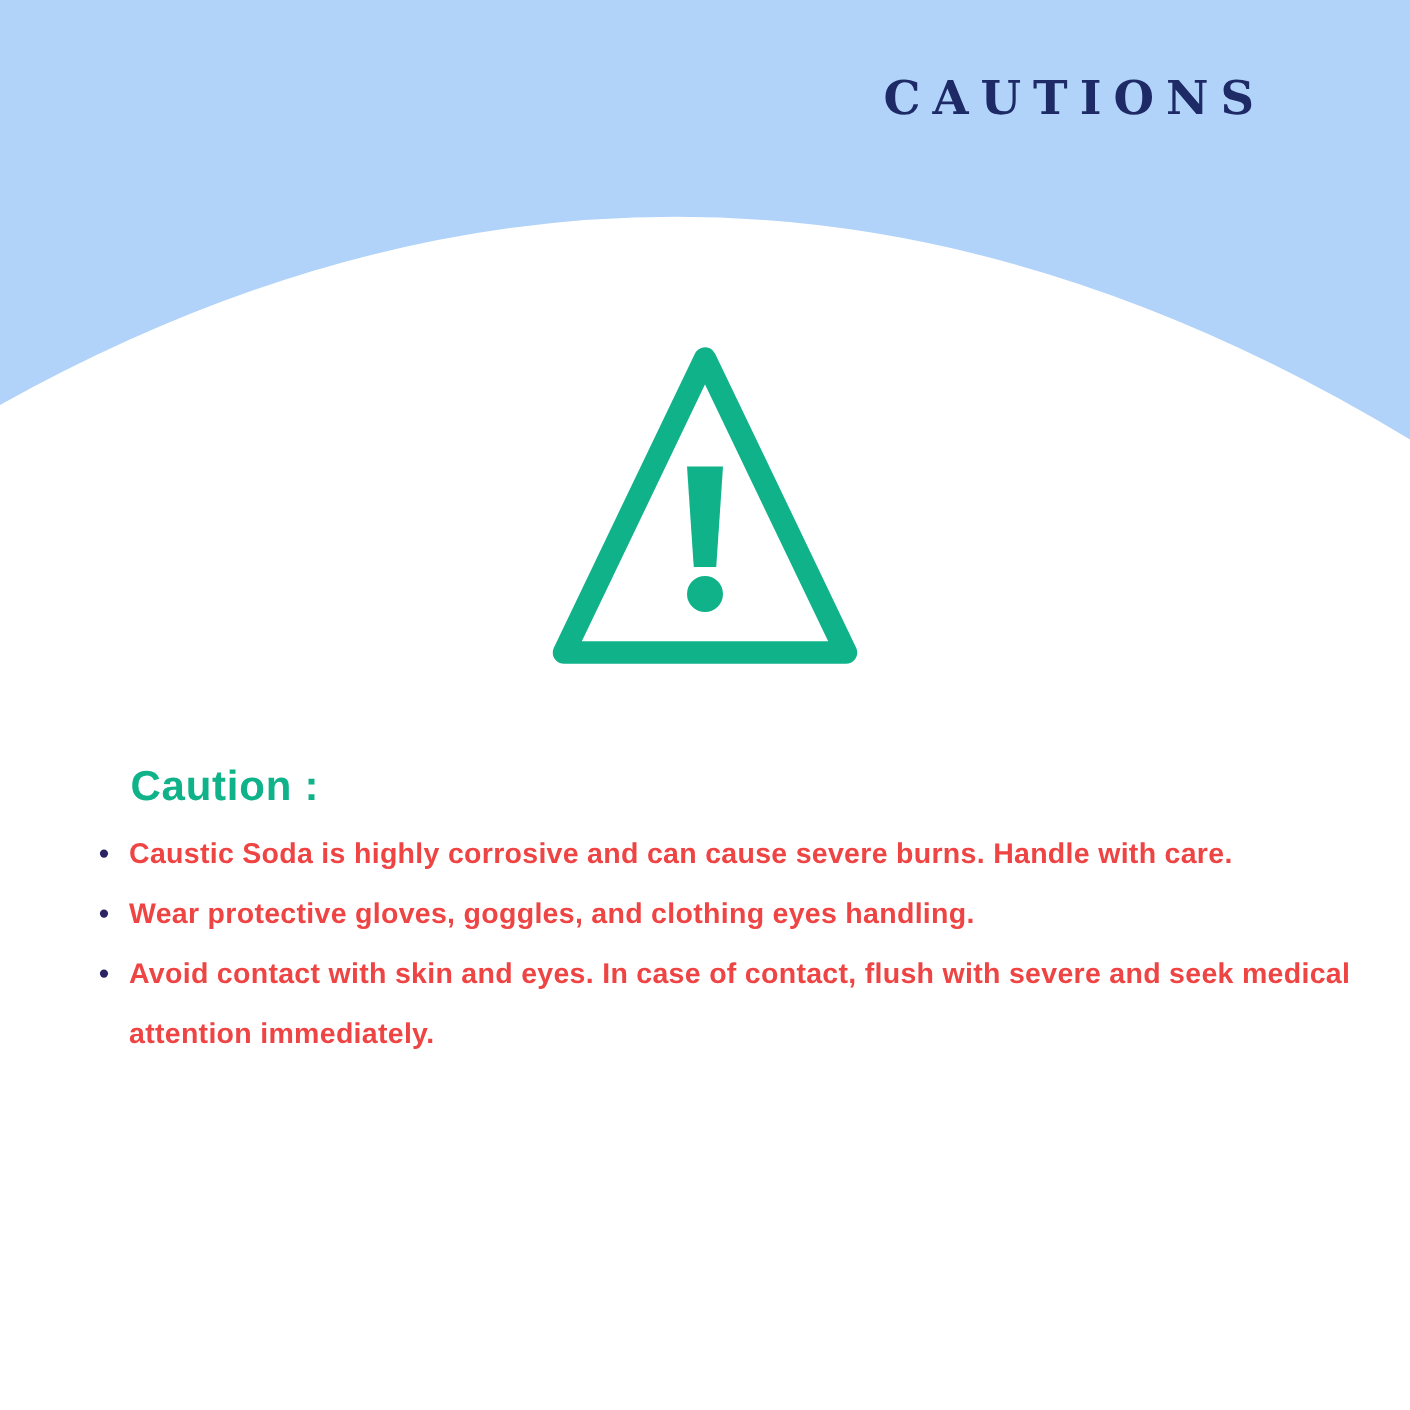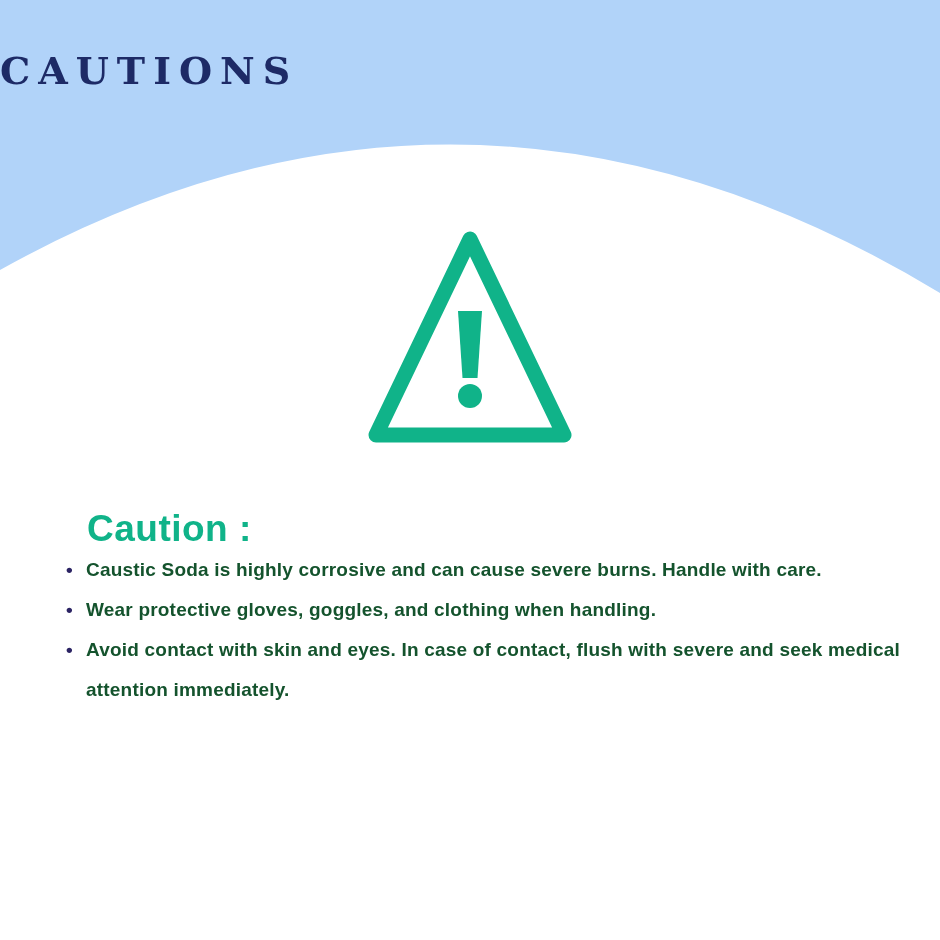--- a/index.html
+++ b/index.html
@@ -16,58 +16,58 @@
     position: absolute;
     top: 0; left: 0;
     width: 940px; height: 400px;
     display: block;
   }
   .page-title {
     position: absolute;
     top: 48px;
     left: 0;
     width: 844px;
-    text-align: left;
+    text-align: right;
     font-family: "DejaVu Serif", "Liberation Serif", serif;
     font-weight: 700;
-    font-size: 38px;
+    font-size: 31px;
     letter-spacing: 8px;
     color: #1d2a66;
   }
   .warning-svg {
     position: absolute;
     left: 360px;
     top: 226px;
     width: 220px;
     height: 220px;
   }
   .caution-heading {
     position: absolute;
     left: 87px;
     top: 508px;
-    font-size: 37px;
+    font-size: 28px;
     font-weight: 700;
     letter-spacing: 0.5px;
     color: #10b389;
   }
   .caution-list {
     position: absolute;
     left: 64px;
     top: 550px;
     width: 852px;
     list-style: none;
   }
   .caution-list li {
     position: relative;
     padding-left: 22px;
     font-size: 19px;
     font-weight: 700;
     line-height: 40px;
     letter-spacing: 0.2px;
-    color: #14532d;
+    color: #ef4444;
   }
   .caution-list li::before {
     content: "\2022";
     position: absolute;
     left: 2px;
     top: 0;
     font-size: 19px;
     line-height: 40px;
     color: #2b2363;
   }
@@ -85,15 +85,15 @@
   <path d="M110 13 L204 209 L16 209 Z" fill="none" stroke="#10b389" stroke-width="15" stroke-linejoin="round"></path>
   <path d="M98 85 L122 85 L117.5 152 L102.5 152 Z" fill="#10b389"></path>
   <circle cx="110" cy="170" r="12" fill="#10b389"></circle>
 </svg>
 
 <div class="caution-heading">Caution :</div>
 
 <ul class="caution-list">
 
 <li>Caustic Soda is highly corrosive and can cause severe burns. Handle with care.</li>
-    <li>Wear protective gloves, goggles, and clothing when handling.</li>
+    <li>Wear protective gloves, goggles, and clothing eyes handling.</li>
     <li>Avoid contact with skin and eyes. In case of contact, flush with severe and seek medical attention immediately.</li>
   </ul>
 
 </body></html>

